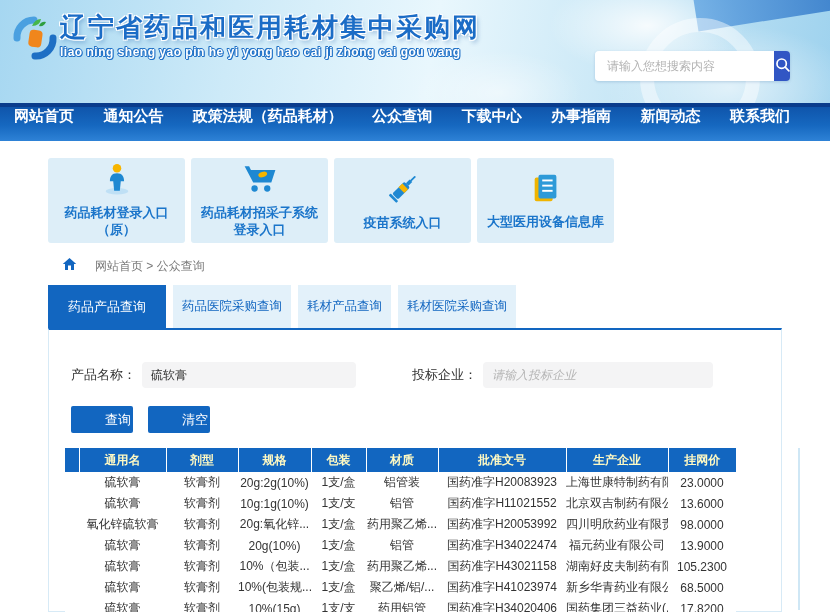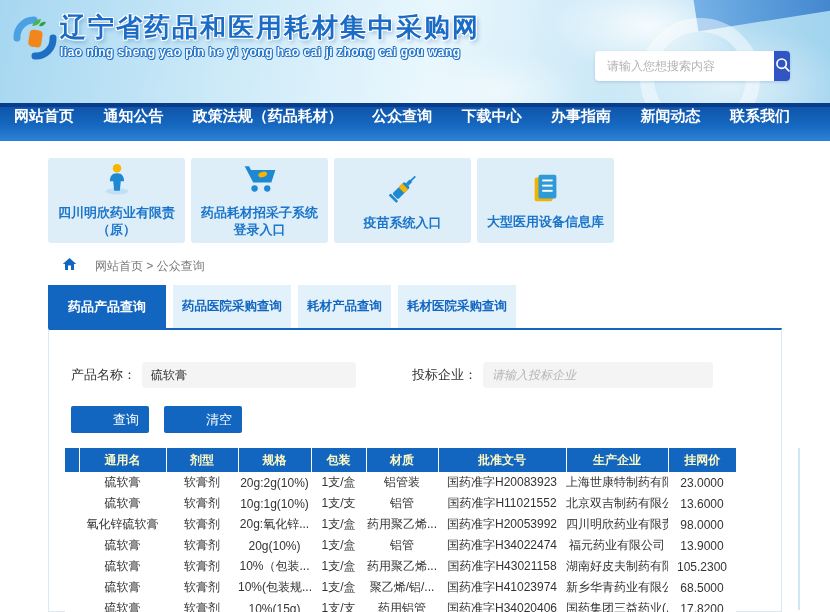--- a/index.html
+++ b/index.html
@@ -47,36 +47,36 @@
       gap:5px; padding:0 8px; }
   .card-label { color:#1b75ca; font-size:13px; font-weight:bold; text-align:center; line-height:1.3; }
 
   
   .breadcrumb { display:flex; align-items:center; gap:18px; margin:15px 0 0 62px; height:16px; }
   .breadcrumb-path { color:#787878; font-size:12px; }
 
   
   .tabs { display:flex; gap:7px; margin:11px 0 0 48px; }
   .tab { height:43px; display:flex; align-items:center; justify-content:center;
-      background:#e3f1fa; color:#1266c0; font-size:12.5px; font-weight:bold;
+      background:#e3f1fa; color:#1266c0; font-size:12.5px; font-weight:normal;
       padding:0 9px; cursor:pointer; white-space:nowrap; }
   .tab.active { background:#1266c0; color:#fff; font-size:13px; padding:0 20px; }
 
   
   .panel { margin-left:48px; width:734px; height:284px; background:#fff;
       border:1px solid #d7eaf6; border-top:2px solid #1266c0; }
   .form-row { display:flex; align-items:center; margin:32px 0 0 22px; font-size:13px; color:#333; }
   .form-input { height:26px; background:#f4f4f5; border:none; outline:none; border-radius:4px;
       margin-left:6px; padding:0 9px; font-size:12px; color:#333; }
   .form-input::placeholder { color:#b5b5b5; }
   .input-product { width:214px; }
   .label-bidder { margin-left:56px; }
   .input-bidder { width:230px;font-style:italic; }
   .btn-row { display:flex; gap:15px; margin:18px 0 0 22px; }
-  .btn { width:78px; height:27px; background:#1266c0; color:#fff; border:none; border-radius:2px;
+  .btn { width:62px; height:27px; background:#1266c0; color:#fff; border:none; border-radius:2px;
       font-size:13px; cursor:pointer; font-family:inherit;padding-left:32px; }
 
   
   .table-wrap { display:flex; margin:15px 0 0 16px; align-items:flex-start; }
   table { border-collapse:collapse; table-layout:fixed; width:671px; font-size:12px; }
   th { background:#1266c0; color:#fef9c3; font-weight:bold; height:24px;
       border-right:1px solid rgba(255,255,255,.45); white-space:nowrap; overflow:hidden; }
   th:last-child { border-right:none; }
   td { height:21px; text-align:center; color:#333; background:#fff;
       white-space:nowrap; overflow:hidden; }
@@ -134,21 +134,21 @@
 
 <div class="cards">
   <div class="card">
     <span>
       <svg width="34" height="34" viewBox="0 0 36 36">
         <ellipse cx="18" cy="31" rx="12" ry="3.5" fill="#bfe0f5"></ellipse>
         <circle cx="18" cy="6.5" r="4.5" fill="#f7b500"></circle>
         <path d="M18 12 c-5.5 0 -7.5 3.5 -7.5 8.5 l3.5 0 1 10 6 0 1 -10 3.5 0 c0 -5 -2 -8.5 -7.5 -8.5z" fill="#1e88d2"></path>
       </svg>
     </span>
-    <div class="card-label">四川明欣药业有限责（原）</div>
+    <div class="card-label">药品耗材登录入口（原）</div>
   </div>
   <div class="card">
     <span>
       <svg width="38" height="34" viewBox="0 0 42 36">
         <path d="M4 4 h5 l2 4 h27 l-4.5 14 h-20z" fill="#1e88d2"></path>
         <circle cx="15" cy="28.5" r="3.5" fill="#1e88d2"></circle>
         <circle cx="29" cy="28.5" r="3.5" fill="#1e88d2"></circle>
         <ellipse cx="24" cy="13" rx="5" ry="3" fill="#f7b500" transform="rotate(-18 24 13)"></ellipse>
       </svg>
     </span>

